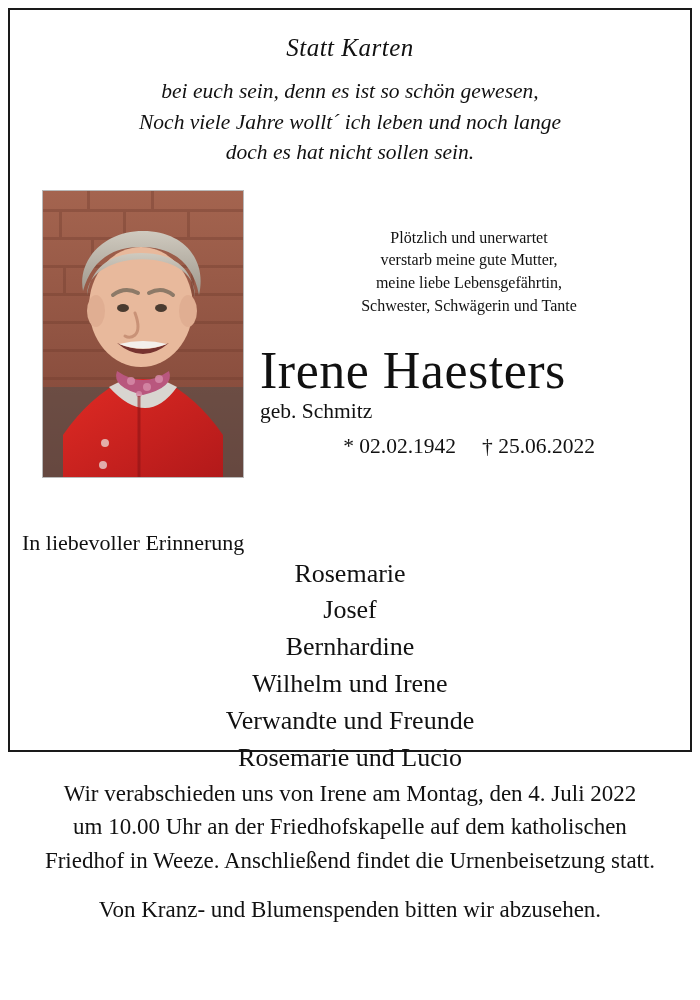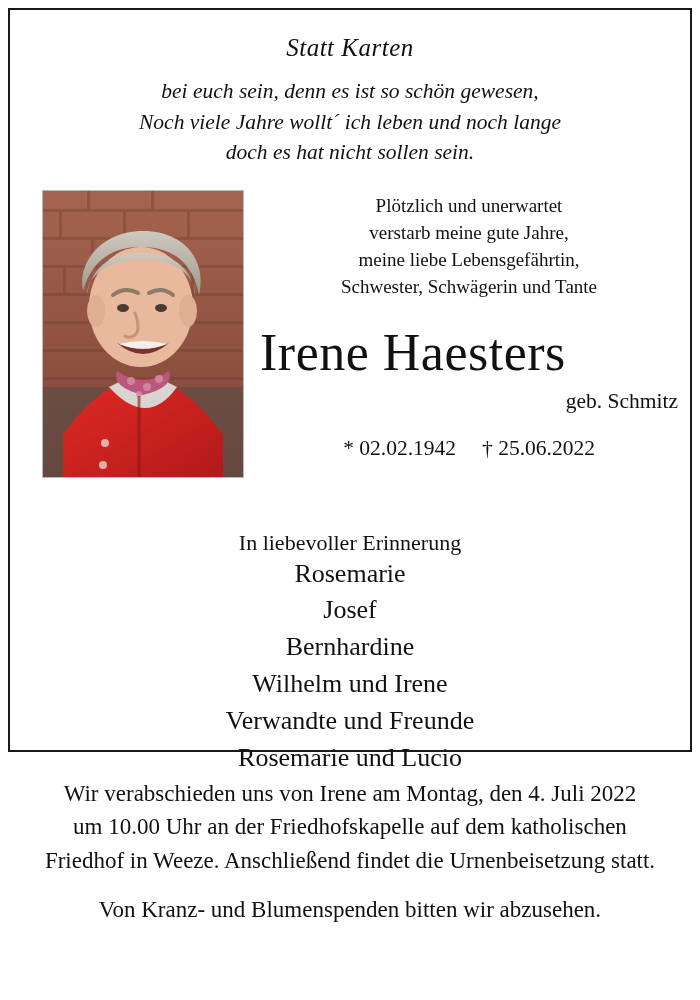--- a/index.html
+++ b/index.html
@@ -74,51 +74,50 @@
     overflow: hidden;
     border: 1px solid #b9b9b9;
     box-sizing: border-box;
     background: #8b5a4a;
   }
   .photo svg { display: block; }
 
   .announce {
     margin-left: 238px;
     text-align: center;
-    font-size: 19px;
+    font-size: 16px;
     line-height: 1.43;
     padding-top: 2px;
+    margin-top: 35px;
   }
   .announce div { white-space: nowrap; }
 
   .name {
     margin-left: 238px;
     font-size: 52px;
     letter-spacing: 0.5px;
     margin-top: 24px;
     line-height: 1.1;
     white-space: nowrap;
   }
   .maiden {
-    text-align: right;
+    text-align: left;
     margin-left: 238px;
     font-size: 21.5px;
-    margin-top: 8px;
   }
   .dates {
     text-align: center;
     margin-left: 238px;
     font-size: 21.5px;
-    margin-top: 22px;
+    margin-top: 10px;
     white-space: nowrap;
   }
   .dates .sep { display: inline-block; width: 26px; }
 
   .memory {
-    text-align: center;
     font-size: 22px;
     margin-top: 40px;
   }
 
   .survivors {
     text-align: center;
     font-size: 26px;
     line-height: 1.42;
   }
   .survivors div { white-space: nowrap; }
@@ -212,21 +211,21 @@
             <circle cx="96" cy="203" r="3"></circle>
           </g>
           <path d="M96 205 L96 286" stroke="#8d1416" stroke-width="3" opacity="0.6"></path>
           <circle cx="62" cy="252" r="4" fill="#eceae6" opacity="0.7"></circle>
           <circle cx="60" cy="274" r="4" fill="#eceae6" opacity="0.7"></circle>
         </svg>
       </div>
 
       <div class="announce">
         <div>Plötzlich und unerwartet</div>
-        <div>verstarb meine gute Jahre,</div>
+        <div>verstarb meine gute Mutter,</div>
         <div>meine liebe Lebensgefährtin,</div>
         <div>Schwester, Schwägerin und Tante</div>
       </div>
 
       <div class="name">Irene Haesters</div>
       <div class="maiden">geb. Schmitz</div>
       <div class="dates">
         <span>* 02.02.1942</span><span class="sep"></span><span>† 25.06.2022</span>
       </div>
     </div>

